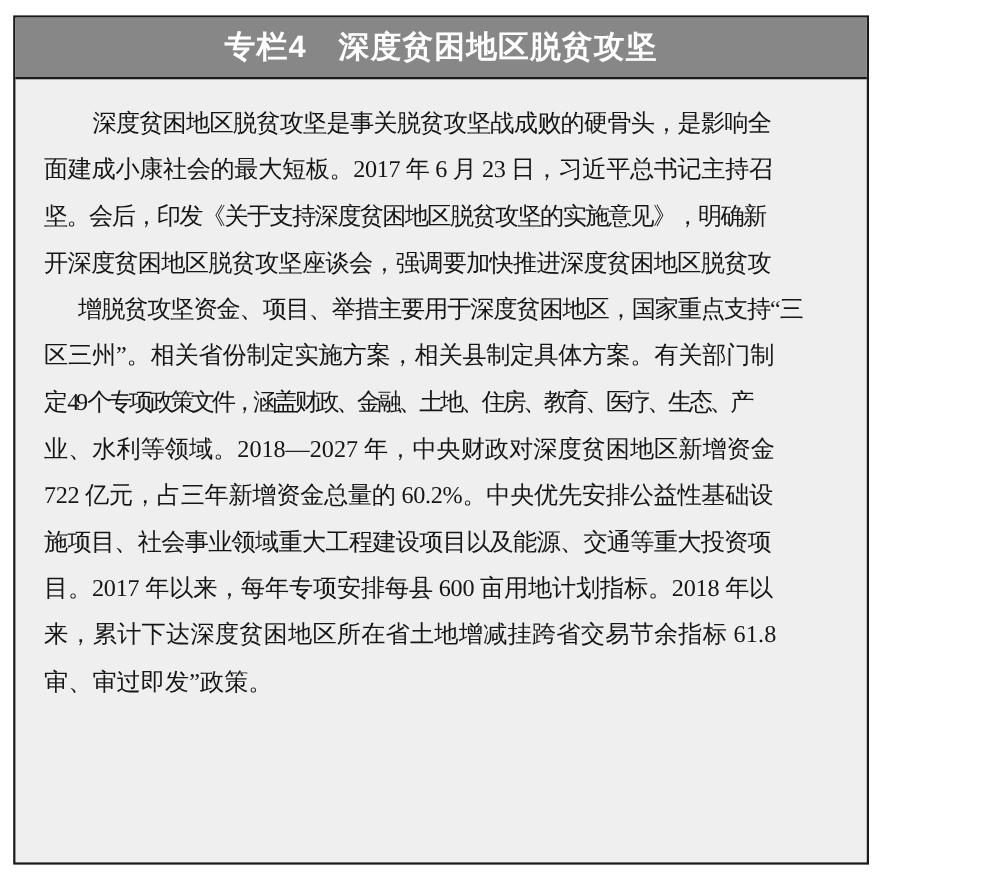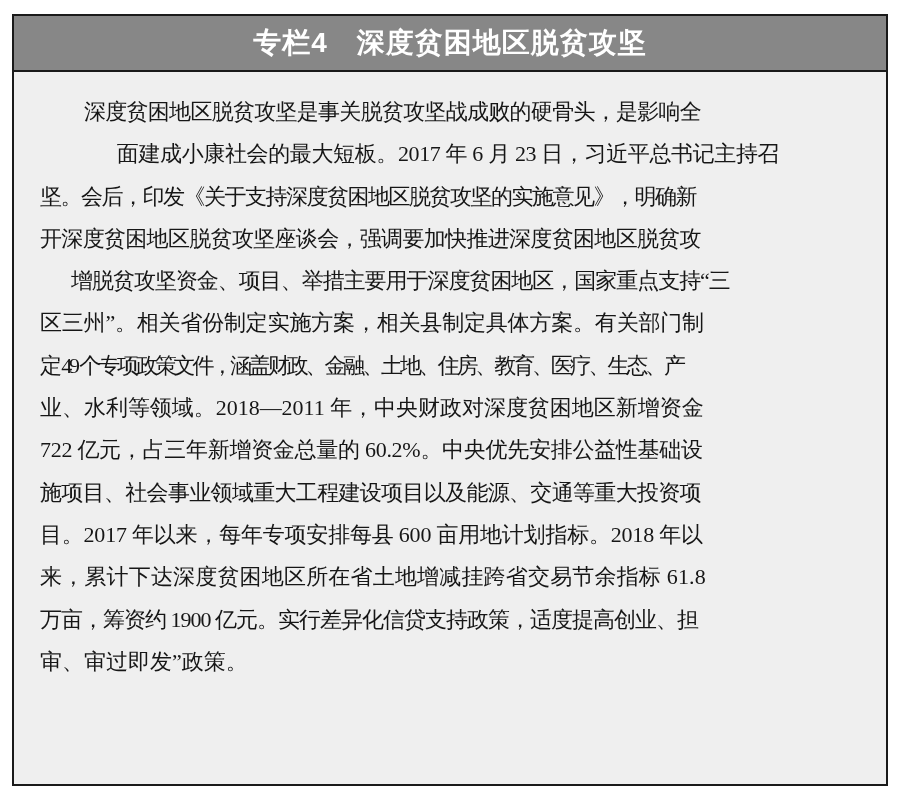--- a/index.html
+++ b/index.html
@@ -16,21 +16,21 @@
     width: 900px;
     height: 797px;
     position: relative;
     font-family: "Liberation Serif", "DejaVu Serif", serif;
     overflow: hidden;
   }
   .panel {
     position: absolute;
     left: 12px;
     top: 14px;
-    width: 876px;
+    width: 778px;
     height: 772px;
     border: 2px solid var(--panel-border);
     background: var(--body-bg);
   }
   .panel-header {
     height: 56px;
     background: var(--header-bg);
     border-bottom: 2px solid var(--panel-border);
     display: flex;
     align-items: center;
@@ -61,27 +61,26 @@
 </style>
 </head>
 <body>
 
 <div class="panel">
   <div class="panel-header">
     <div class="panel-title">专栏4　深度贫困地区脱贫攻坚</div>
   </div>
   <div class="panel-body">
     <div class="line first" style="display: block; letter-spacing: -0.72px;">深度贫困地区脱贫攻坚是事关脱贫攻坚战成败的硬骨头，是影响全</div>
-    <div class="line" style="display: block; letter-spacing: -0.37px; text-align: center;">面建成小康社会的最大短板。2017 年 6 月 23 日，习近平总书记主持召</div>
+    <div class="line" style="display: block; letter-spacing: -0.37px;">面建成小康社会的最大短板。2017 年 6 月 23 日，习近平总书记主持召</div>
     <div class="line" style="display: block; letter-spacing: -1.5px;">坚。会后，印发《关于支持深度贫困地区脱贫攻坚的实施意见》，明确新</div>
     <div class="line" style="display: block; letter-spacing: -0.68px;">开深度贫困地区脱贫攻坚座谈会，强调要加快推进深度贫困地区脱贫攻</div>
     <div class="line" style="display: block; letter-spacing: -1.03px; margin-left: 31px;">增脱贫攻坚资金、项目、举措主要用于深度贫困地区，国家重点支持“三</div>
     <div class="line" style="display: block; letter-spacing: -0.19px;">区三州”。相关省份制定实施方案，相关县制定具体方案。有关部门制</div>
     <div class="line" style="display: block; letter-spacing: -3.14px;">定 49 个专项政策文件，涵盖财政、金融、土地、住房、教育、医疗、生态、产</div>
-    <div class="line" style="display: block; letter-spacing: -0.03px;">业、水利等领域。2018—2011 年，中央财政对深度贫困地区新增资金</div>
+    <div class="line" style="display: block; letter-spacing: -0.03px;">业、水利等领域。2018—2027 年，中央财政对深度贫困地区新增资金</div>
     <div class="line" style="display: block; letter-spacing: -0.28px;">722 亿元，占三年新增资金总量的 60.2%。中央优先安排公益性基础设</div>
     <div class="line" style="display: block; letter-spacing: -0.68px;">施项目、社会事业领域重大工程建设项目以及能源、交通等重大投资项</div>
     <div class="line" style="display: block; letter-spacing: -0.21px;">目。2017 年以来，每年专项安排每县 600 亩用地计划指标。2018 年以</div>
     <div class="line" style="display: block; letter-spacing: 0.18px;">来，累计下达深度贫困地区所在省土地增减挂跨省交易节余指标 61.8</div>
-    <div class="line" style="display: block; letter-spacing: -1px;">万亩，筹资约 1900 亿元。实行差异化信贷支持政策，适度提高创业、担</div>
     <div class="line last">审、审过即发”政策。</div>
   </div>
 </div>
 
 </body></html>

